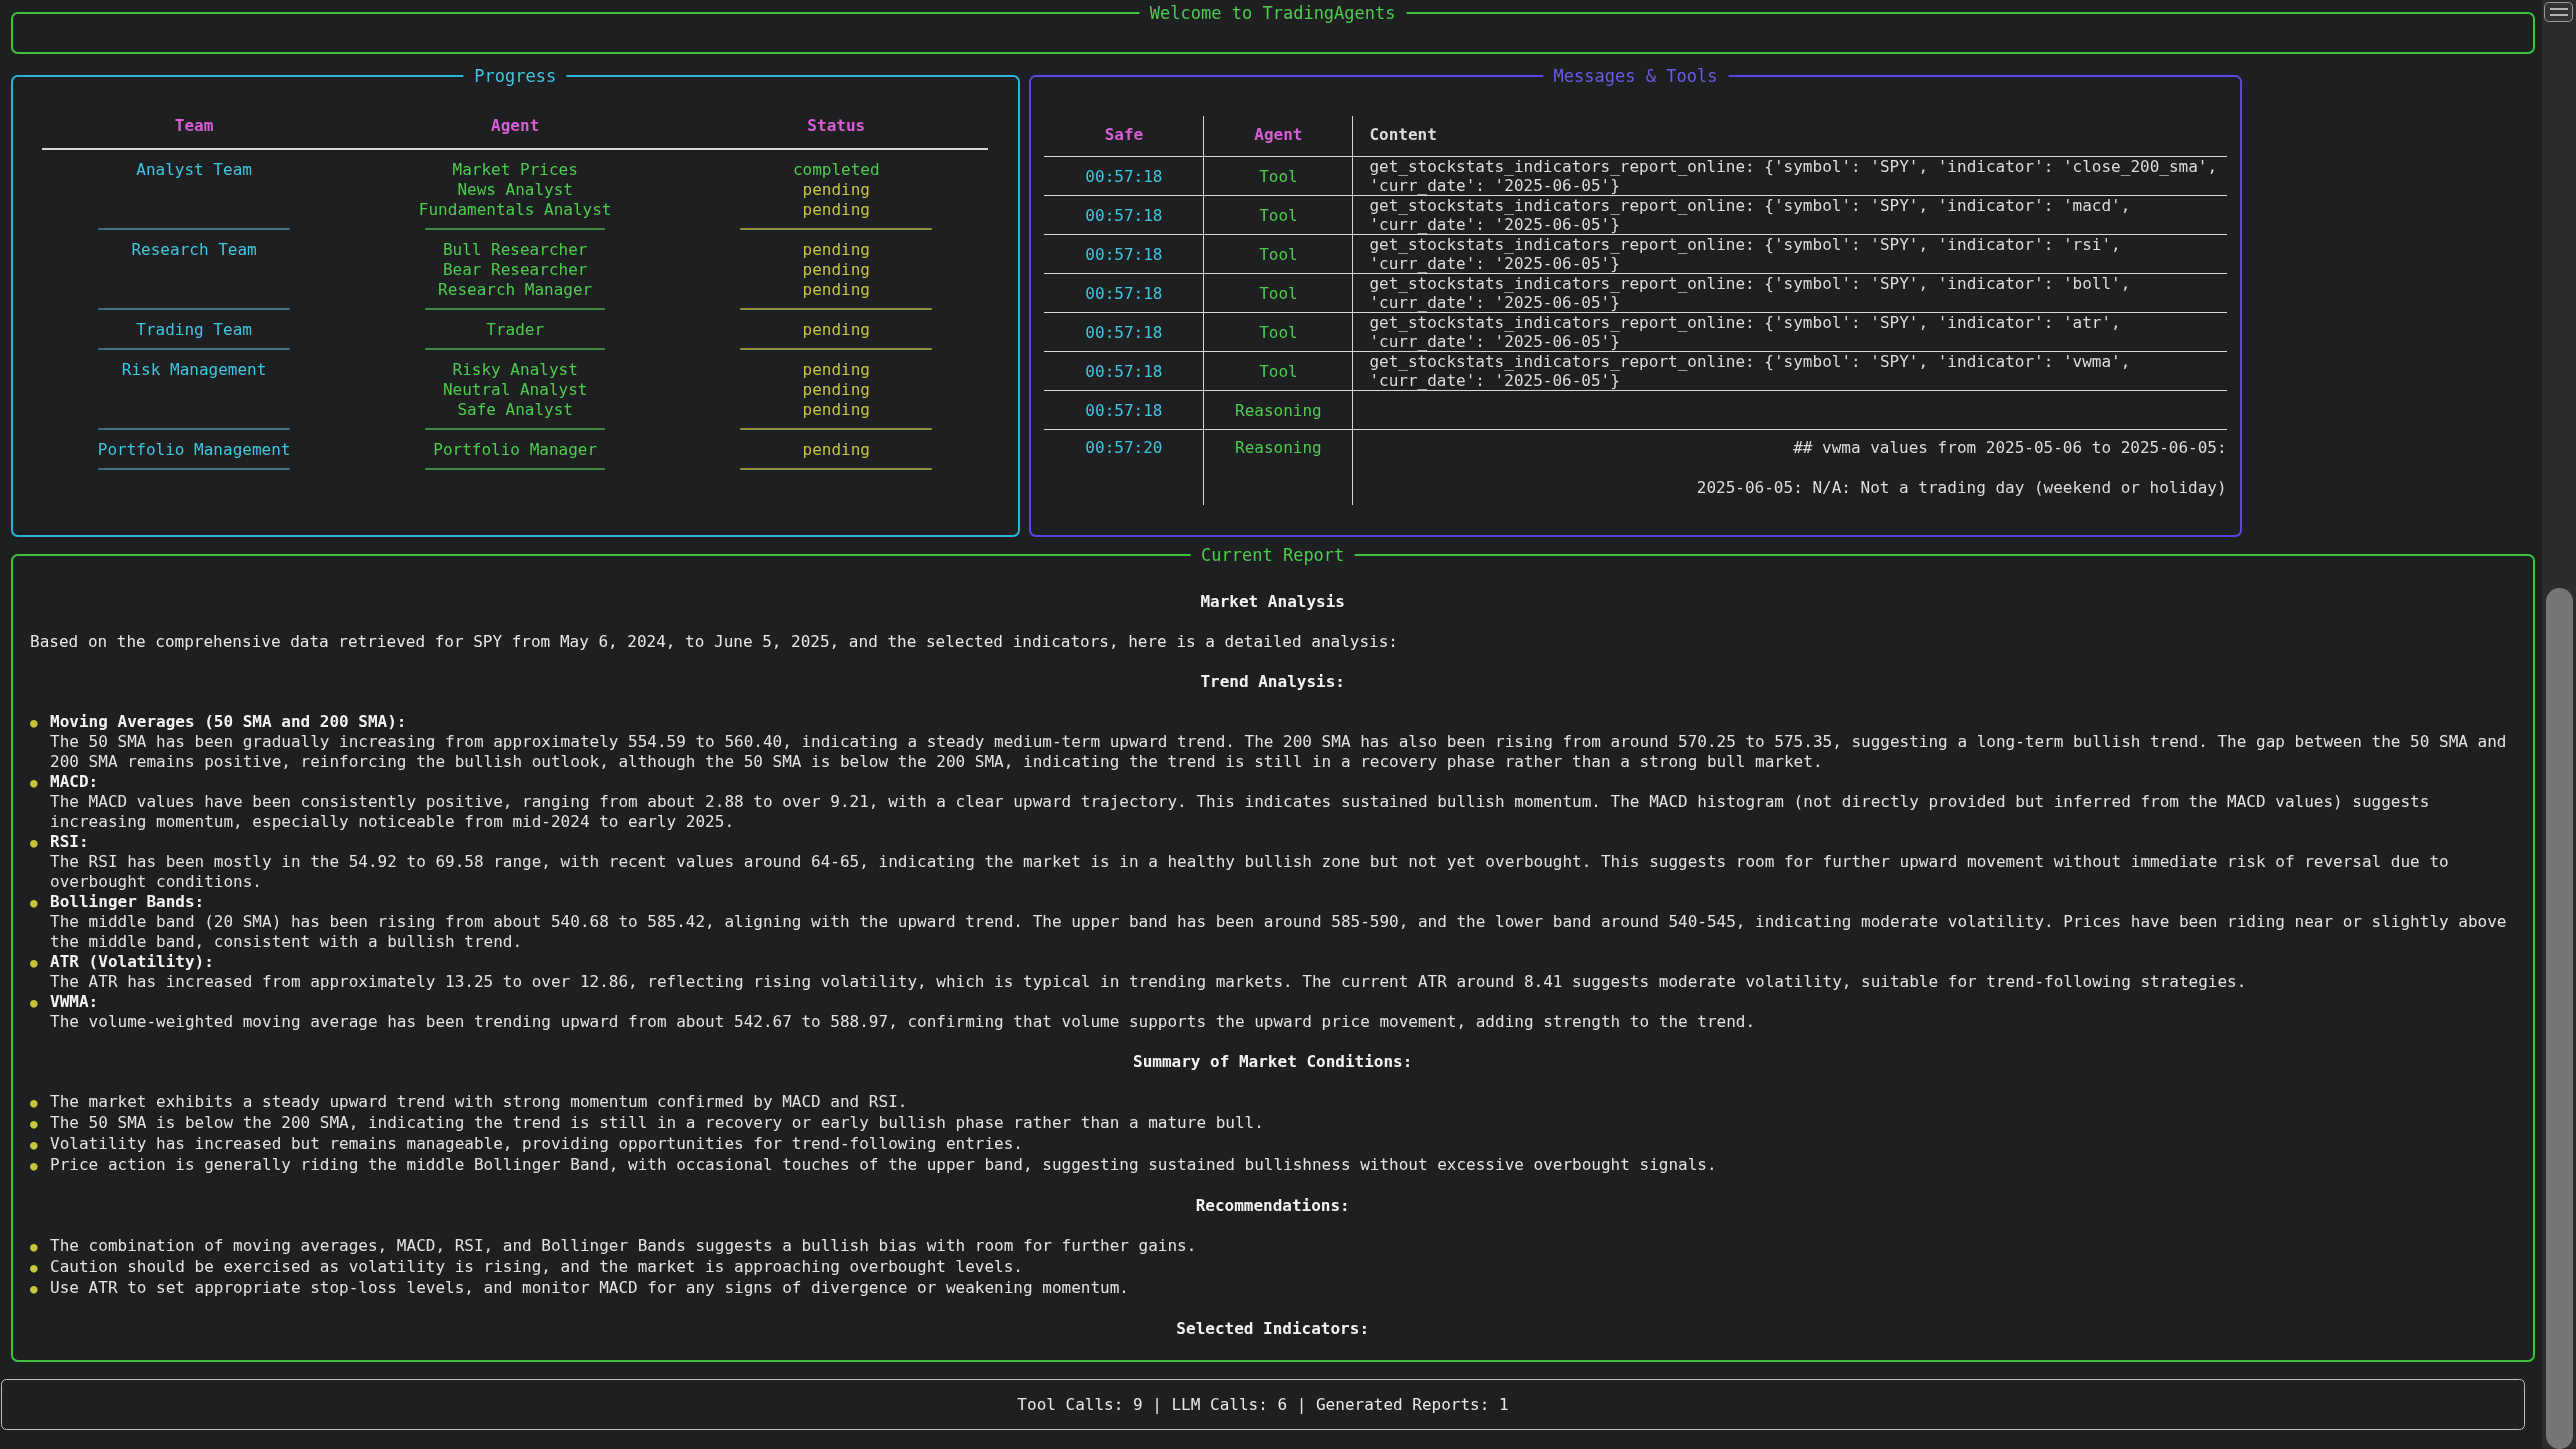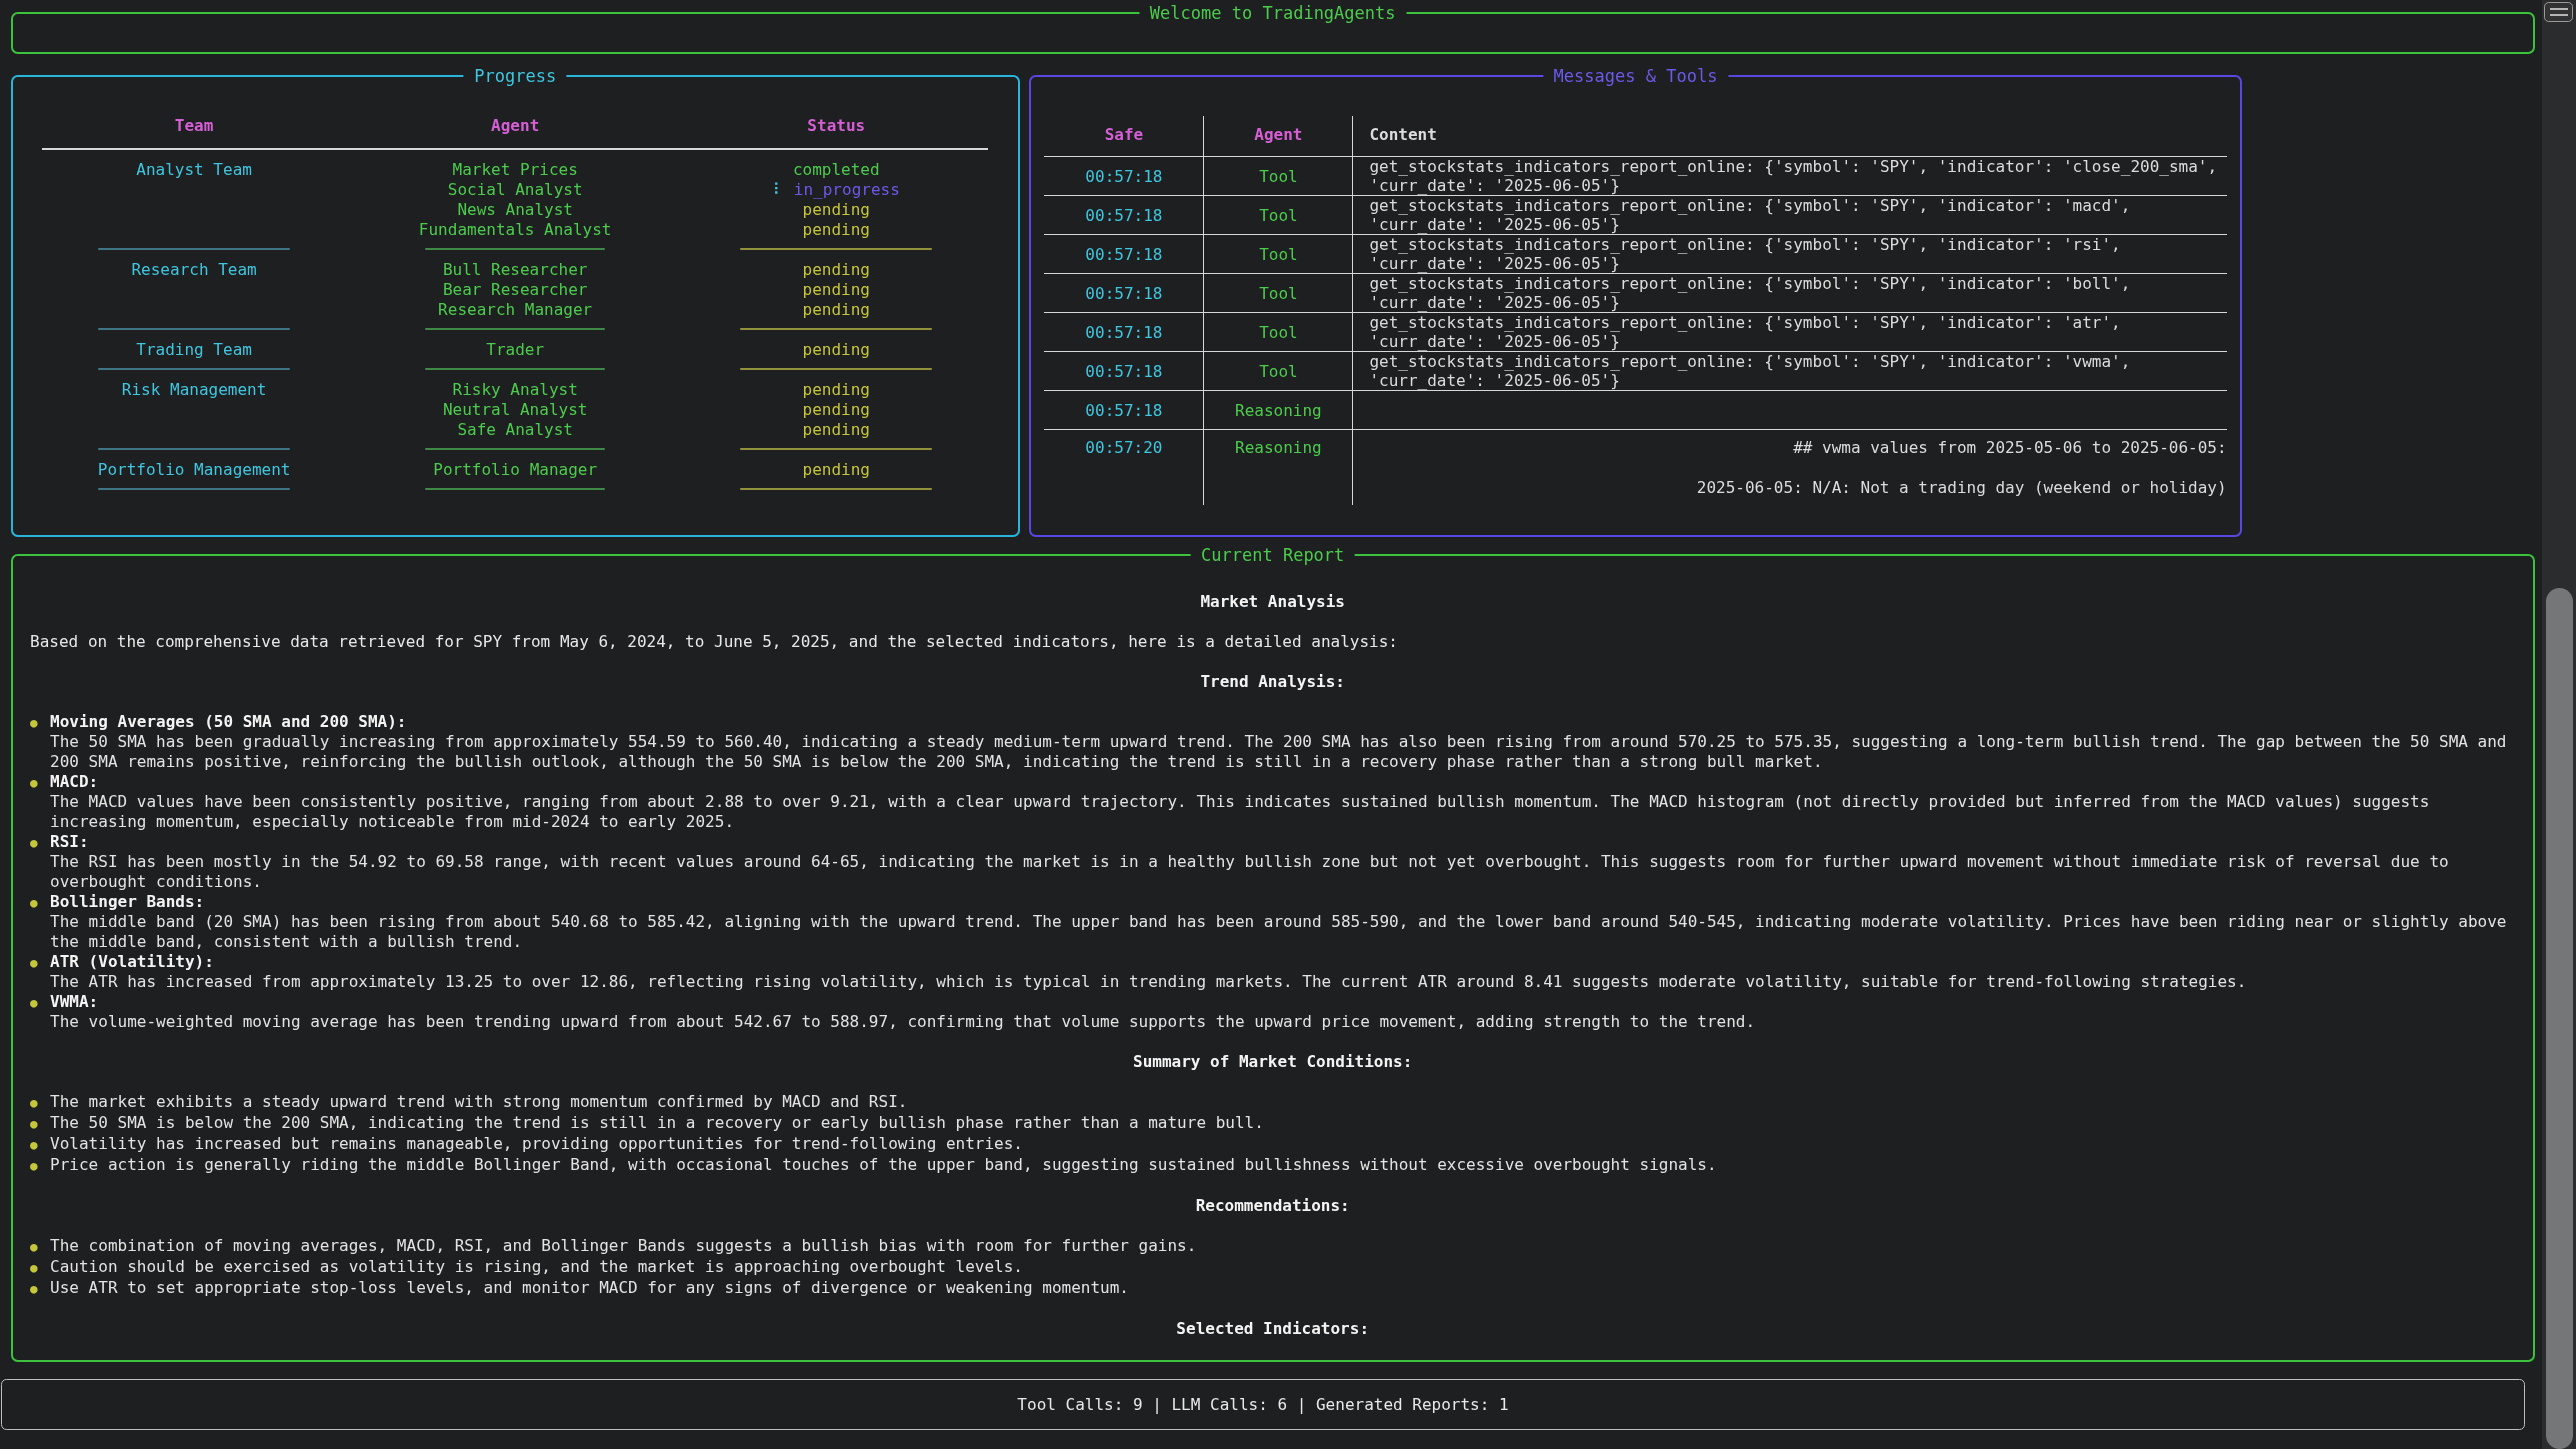--- a/index.html
+++ b/index.html
@@ -101,25 +101,20 @@
     </div>
     <div class="punder"></div>
     <div id="progress-rows">
         <div class="prow">
           <div class="pcell team">Analyst Team</div>
           <div class="pcell agent">Market Prices</div>
           <div class="pcell status completed"><span>completed</span></div>
         </div>
         <div class="prow">
           <div class="pcell team"></div>
-          <div class="pcell agent">Social Analyst</div>
-          <div class="pcell status in_progress"><span class="spinner">⠇</span><span>in_progress</span></div>
-        </div>
-        <div class="prow">
-          <div class="pcell team"></div>
           <div class="pcell agent">News Analyst</div>
           <div class="pcell status pending"><span>pending</span></div>
         </div>
         <div class="prow">
           <div class="pcell team"></div>
           <div class="pcell agent">Fundamentals Analyst</div>
           <div class="pcell status pending"><span>pending</span></div>
         </div>
         <div class="prow psep">
           <div class="pcell">

